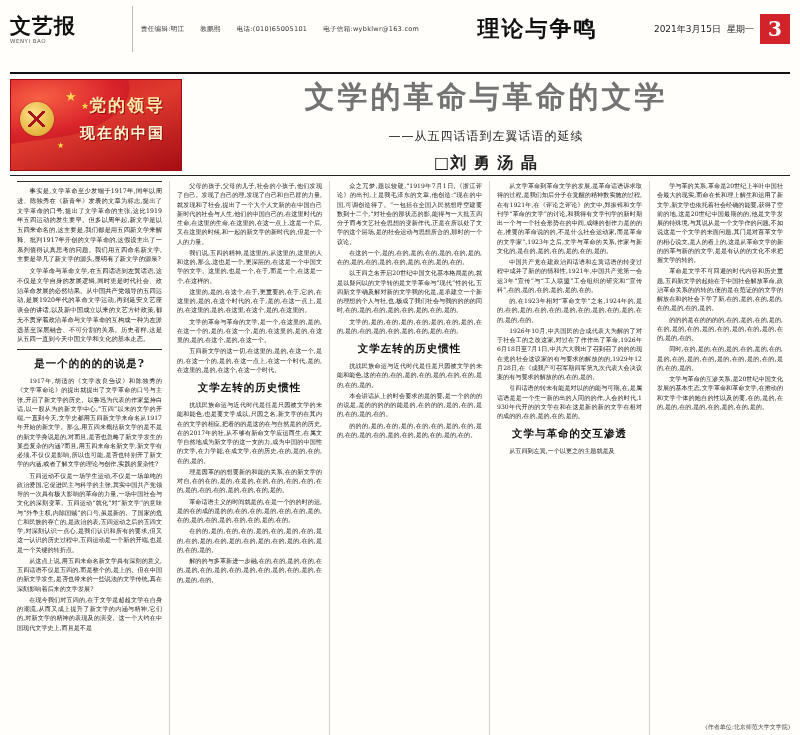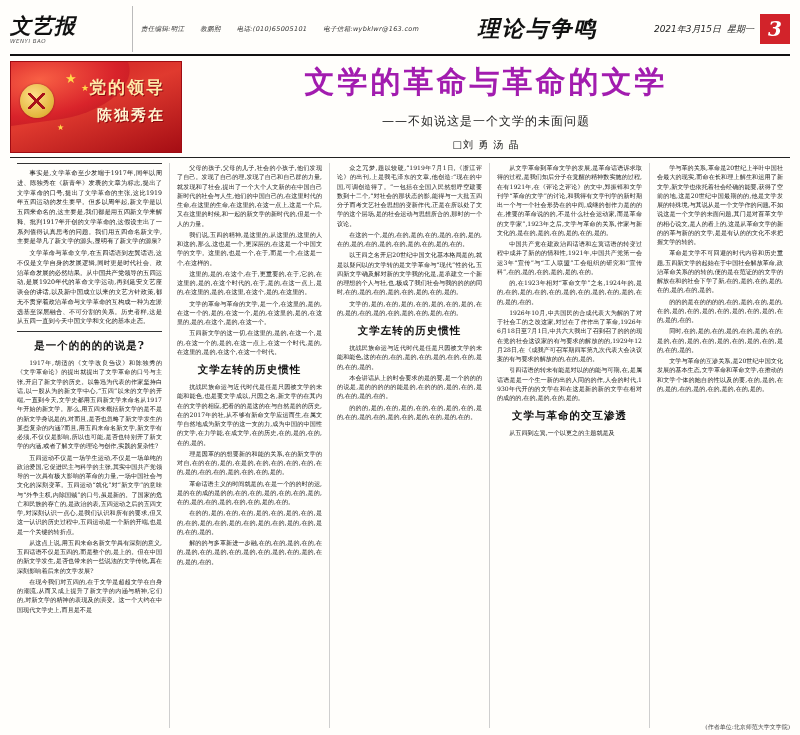--- a/index.html
+++ b/index.html
@@ -14,23 +14,22 @@
     position:relative;
     width:800px;height:735px;
     box-sizing:border-box;
     padding:6px 10px 6px 10px;
     background:#fffefb;
   }
   
   .masthead{
     display:flex;align-items:stretch;
     border-bottom:2px solid #111;
-    padding-bottom:2px;
+    padding-bottom:20px;
     height:46px;
-    font-style:italic;
   }
   .logo-block{
     width:118px;display:flex;flex-direction:column;justify-content:center;
     border-right:1px solid #bbb;padding-right:4px;
   }
   .logo-title{
     font-family:"DejaVu Serif","Liberation Serif",serif;
     font-weight:bold;font-size:21px;letter-spacing:1px;color:#111;
     line-height:1.1;
   }
@@ -96,28 +95,28 @@
     text-shadow:1px 1px 0 #8d0b11;
   }
   .banner-text .l1{font-size:17px;letter-spacing:2px;color:#ffe9a8;}
   .banner-text .l2{font-size:15px;letter-spacing:2px;margin-top:7px;color:#fff4d0;}
   .headline-block{
     flex:1;display:flex;flex-direction:column;align-items:center;justify-content:center;
     padding:0 10px;
   }
   .headline{
     font-family:"DejaVu Serif","Liberation Serif",serif;
-    font-weight:bold;font-size:30px;letter-spacing:3px;color:#a21caf;
+    font-weight:bold;font-size:30px;letter-spacing:3px;color:#737373;
   }
   .subhead{
     font-family:"DejaVu Serif","Liberation Serif",serif;
     font-size:12px;color:#222;margin-top:10px;letter-spacing:1px;
   }
   .byline{
-    font-size:10px;color:#222;margin-top:8px;letter-spacing:1px;
+    font-size:16px;color:#222;margin-top:8px;letter-spacing:1px;font-weight:bold;
   }
   .rule-under-banner{
     border-bottom:1px solid #222;margin-top:4px;
   }
   
   .cols{
     display:flex;margin-top:5px;gap:0;
     height:565px;
   }
   .col{
@@ -187,26 +186,26 @@
 
   <div class="banner-row">
     <div class="banner-art">
       <div class="flagwave"></div>
       <div class="emblem"></div>
       <div class="star" style="left:54px;top:10px;">★</div>
       <div class="star" style="left:70px;top:22px;font-size:9px;">★</div>
       <div class="star" style="left:46px;top:62px;font-size:8px;">★</div>
       <div class="banner-text">
         <div class="l1">党的领导</div>
-        <div class="l2">陈独秀在</div>
+        <div class="l2">现在的中国</div>
       </div>
     </div>
     <div class="headline-block">
       <div class="headline">文学的革命与革命的文学</div>
-      <div class="subhead">——不如说这是一个文学的未面问题</div>
+      <div class="subhead">——从五四话语到左翼话语的延续</div>
       <div class="byline">□刘 勇 汤 晶</div>
     </div>
   </div>
   <div class="rule-under-banner"></div>
 
   <div class="cols">
 
     <div class="col c1">
       <div class="lead-box lead">
         <p class="ptext">事实是,文学革命至少发端于1917年,同年以周进、陈独秀在《新青年》发表的文章为标志,提出了文学革命的口号,提出了文学革命的主张,这比1919年五四运动的发生要早。但多以周年起,新文学是以五四来命名的,这主要是,我们都是用五四新文学来解释、批判1917年开创的文学革命的,这假设主出了一系列值得认真思考的问题。我们用五四命名新文学,主要是举凡了新文学的源头,显明有了新文学的源泉?</p>

